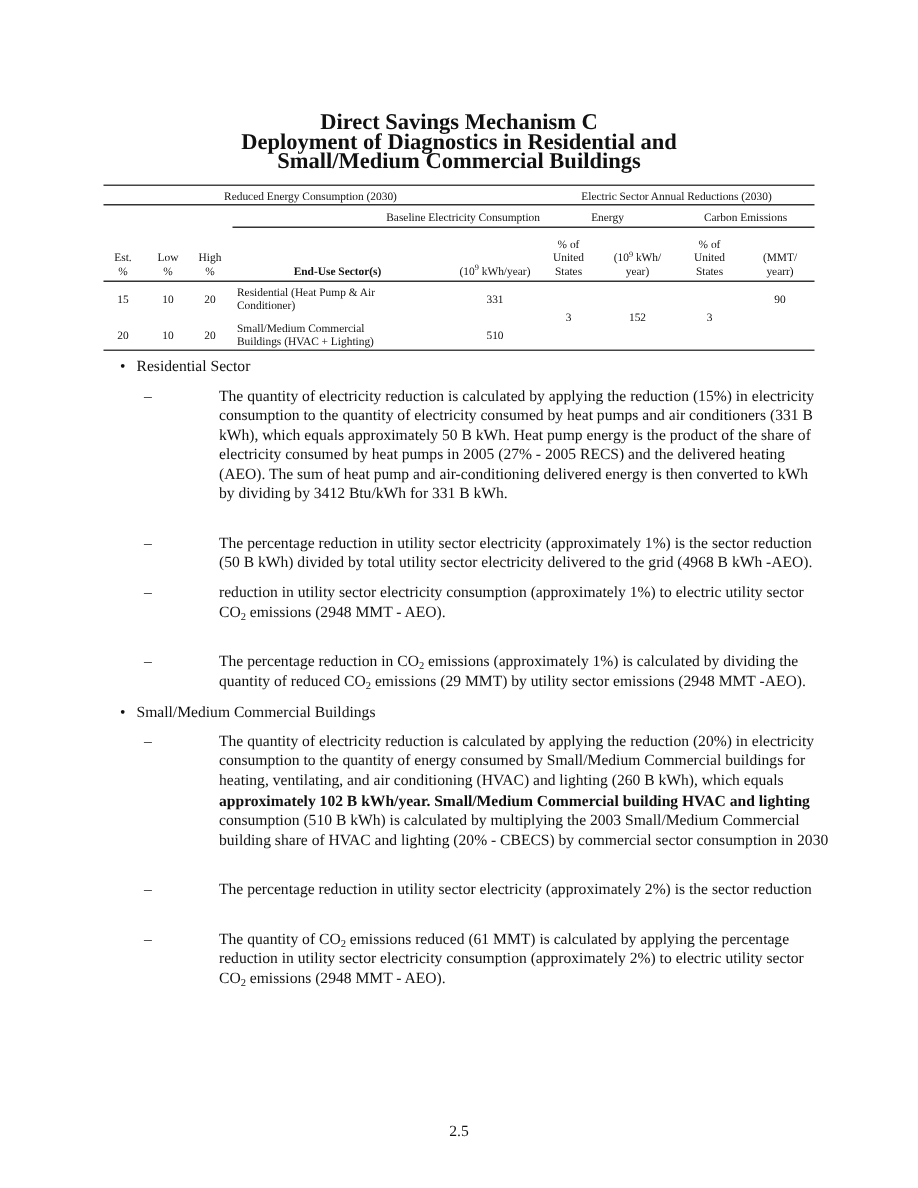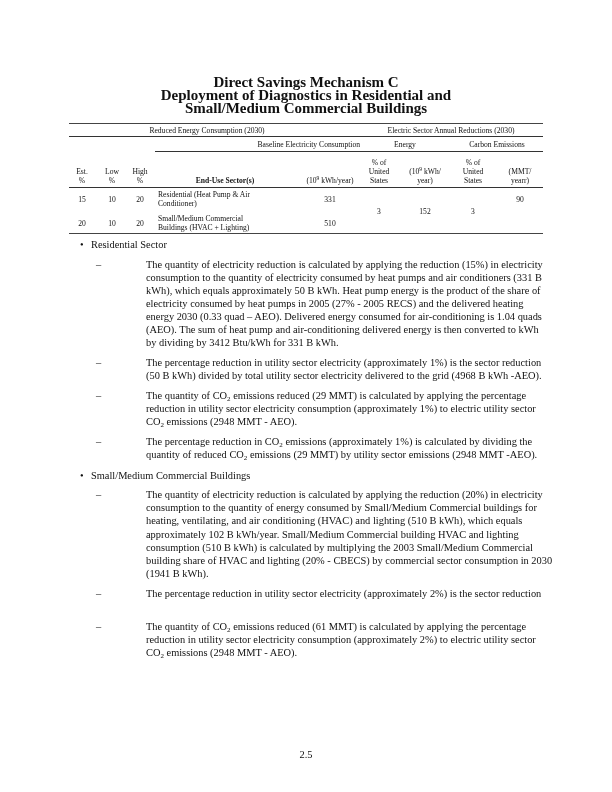--- a/index.html
+++ b/index.html
@@ -110,61 +110,58 @@
       <span class="dot">•</span>
       <span class="lbl">Residential Sector</span>
     </div>
     <div class="dash" style="top: 19.6px;">
       <span class="mark">–</span>
       <div class="txt">
         <div style="white-space: nowrap;">The quantity of electricity reduction is calculated by applying the reduction (15%) in electricity</div>
         <div style="white-space: nowrap;">consumption to the quantity of electricity consumed by heat pumps and air conditioners (331 B</div>
         <div style="white-space: nowrap;">kWh), which equals approximately 50 B kWh.  Heat pump energy is the product of the share of</div>
         <div style="white-space: nowrap;">electricity consumed by heat pumps in 2005 (27% - 2005 RECS) and the delivered heating</div>
-        <div style="white-space: nowrap;">energy 2030 (0.33 quad – AEO).  Delivered energy consumed for air-conditioning is 1.04 quads</div>
         <div style="white-space: nowrap;">(AEO).  The sum of heat pump and air-conditioning delivered energy is then converted to kWh</div>
         <div style="white-space: nowrap;">by dividing by 3412 Btu/kWh for 331 B kWh.</div>
       </div>
     </div>
     <div class="dash" style="top: 118.1px;">
       <span class="mark">–</span>
       <div class="txt">
         <div style="white-space: nowrap;">The percentage reduction in utility sector electricity (approximately 1%) is the sector reduction</div>
         <div style="white-space: nowrap;">(50 B kWh) divided by total utility sector electricity delivered to the grid (4968 B kWh -AEO).</div>
       </div>
     </div>
     <div class="dash" style="top: 151.1px;">
       <span class="mark">–</span>
       <div class="txt">
-        <div style="white-space: nowrap;">The quantity of CO<sub>2</sub> emissions reduced (29 MMT) is calculated by applying the percentage</div>
         <div style="white-space: nowrap;">reduction in utility sector electricity consumption (approximately 1%) to electric utility sector</div>
         <div style="white-space: nowrap;">CO<sub>2</sub> emissions (2948 MMT - AEO).</div>
       </div>
     </div>
     <div class="dash" style="top: 197.2px;">
       <span class="mark">–</span>
       <div class="txt">
         <div style="white-space: nowrap;">The percentage reduction in CO<sub>2</sub> emissions (approximately 1%) is calculated by dividing the</div>
         <div style="white-space: nowrap;">quantity of reduced CO<sub>2</sub> emissions (29 MMT) by utility sector emissions (2948 MMT -AEO).</div>
       </div>
     </div>
     <div class="bullet" style="top: 230.7px;">
       <span class="dot">•</span>
       <span class="lbl">Small/Medium Commercial Buildings</span>
     </div>
     <div class="dash" style="top: 250.3px;">
       <span class="mark">–</span>
       <div class="txt">
         <div style="white-space: nowrap;">The quantity of electricity reduction is calculated by applying the reduction (20%) in electricity</div>
         <div style="white-space: nowrap;">consumption to the quantity of energy consumed by Small/Medium Commercial buildings for</div>
-        <div style="white-space: nowrap;">heating, ventilating, and air conditioning (HVAC) and lighting (510 B kWh), which equals</div>
-        <div style="white-space: nowrap;">approximately 102 B kWh/year.  Small/Medium Commercial building HVAC and lighting</div>
+        <div style="white-space: nowrap;">heating, ventilating, and air conditioning (HVAC) and lighting (260 B kWh), which equals</div>
+        <div style="white-space: nowrap; font-weight: bold;">approximately 102 B kWh/year.  Small/Medium Commercial building HVAC and lighting</div>
         <div style="white-space: nowrap;">consumption (510 B kWh) is calculated by multiplying the 2003 Small/Medium Commercial</div>
         <div style="white-space: nowrap;">building share of HVAC and lighting (20% - CBECS) by commercial sector consumption in 2030</div>
-        <div style="white-space: nowrap;">(1941 B kWh).</div>
       </div>
     </div>
     <div class="dash" style="top: 348.8px;">
       <span class="mark">–</span>
       <div class="txt">
         <div style="white-space: nowrap;">The percentage reduction in utility sector electricity (approximately 2%) is the sector reduction</div>
       </div>
     </div>
     <div class="dash" style="top: 381.8px;">
       <span class="mark">–</span>

